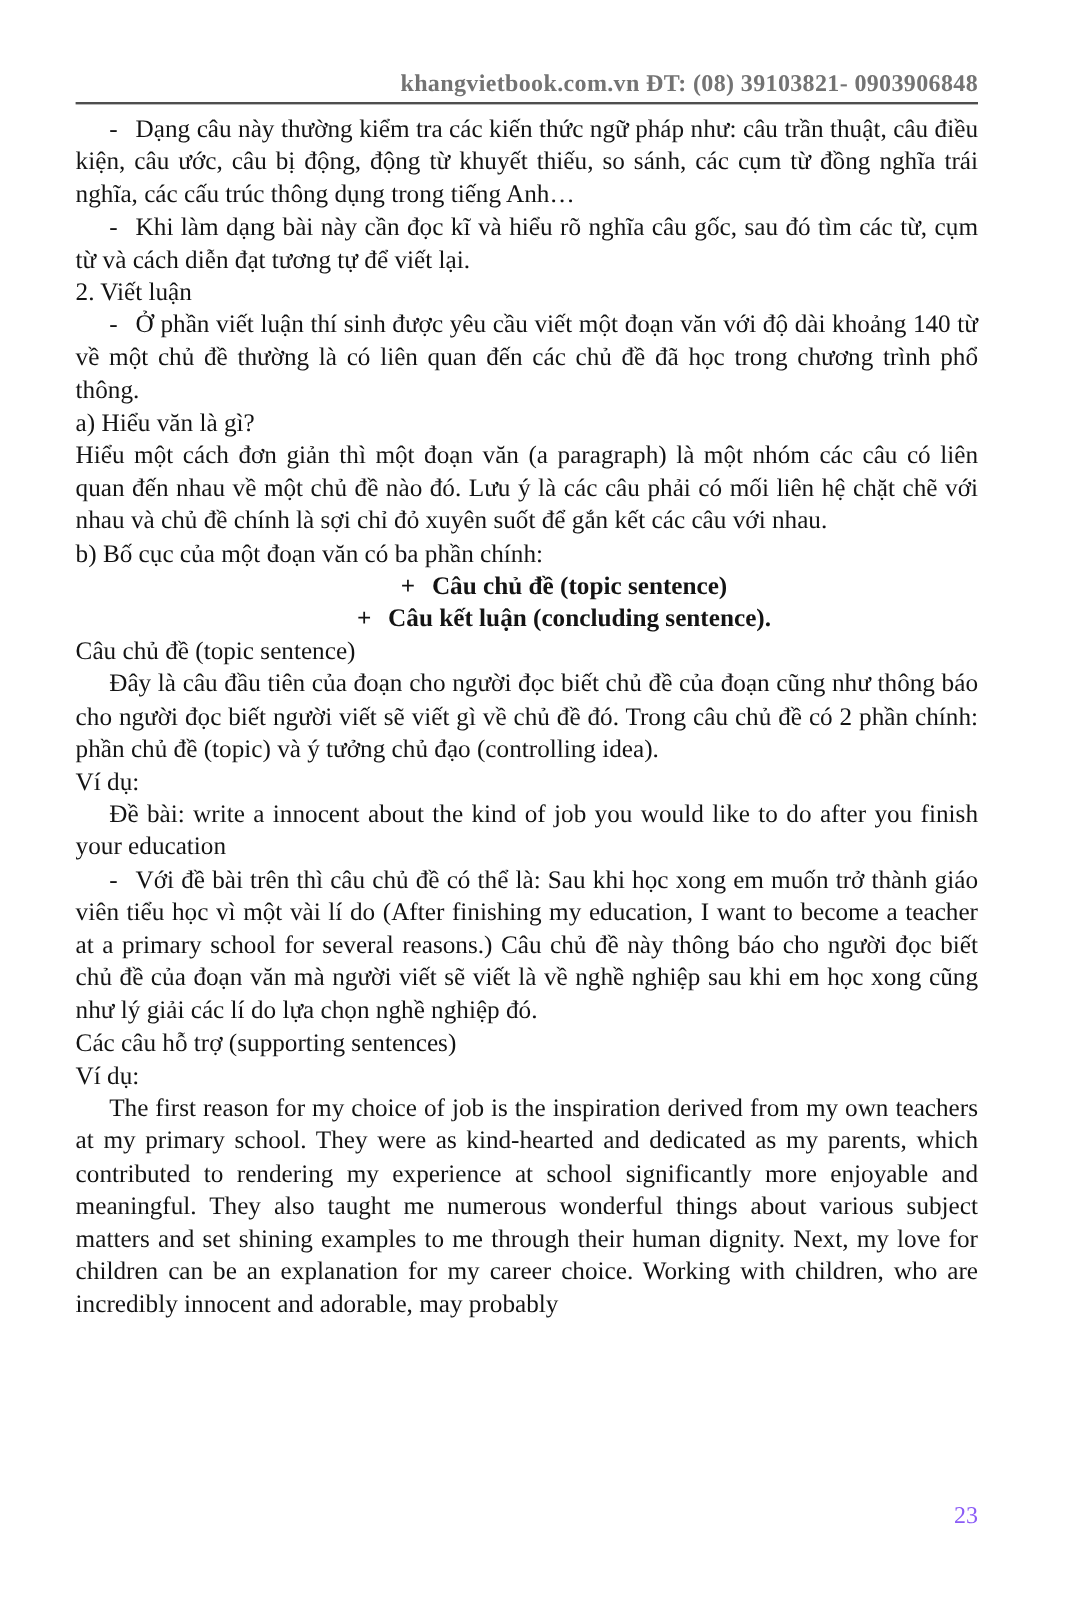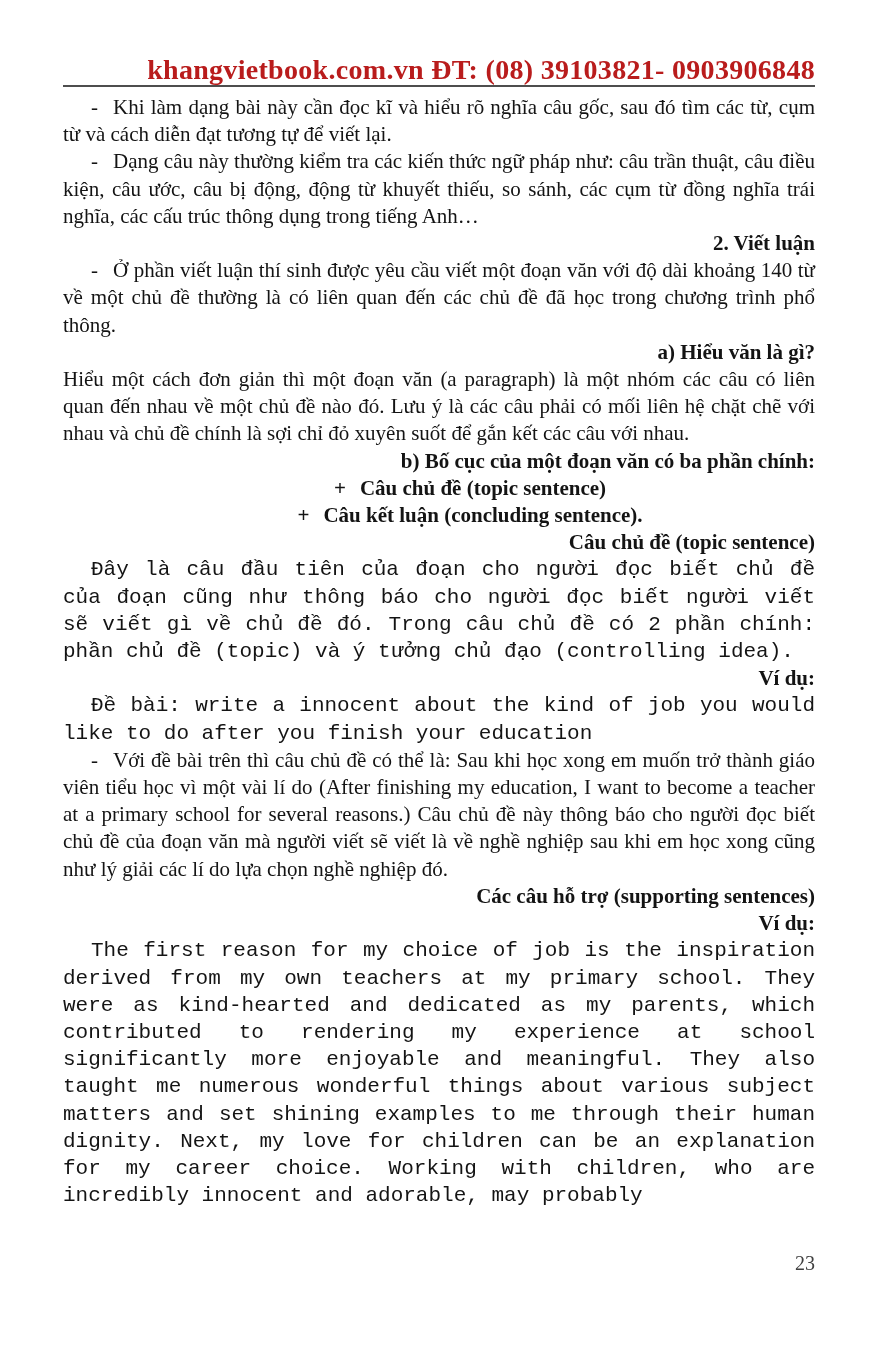--- a/index.html
+++ b/index.html
@@ -11,68 +11,68 @@
     box-sizing: border-box;
     padding: 58px 77px 0 63px;
     overflow: hidden;
     font-family: "Liberation Serif", "DejaVu Serif", serif;
     color: #141414;
   }
   .page-header { position: relative; }
   .header-text {
     text-align: right;
     font-weight: bold;
-    font-size: 28px;
+    font-size: 20px;
     line-height: 24px;
-    color: #b91c1c;
+    color: #737373;
     letter-spacing: 0.3px;
     white-space: nowrap;
   }
   .header-rule {
     border: none;
     border-bottom: 2px solid #4e4e4e;
     margin: 3px 0 0 0;
   }
   .doc-body {
     margin-top: 7px;
     font-size: 21px;
     line-height: 27.2px;
     text-align: justify;
   }
   .doc-body p { margin: 0; padding: 0; }
-  p.ind  { text-indent: 28px; font-family: Liberation Mono, monospace; }
+  p.ind  { text-indent: 28px; }
   p.dash { text-indent: 28px; }
-  p.h    { font-weight: bold; text-align: right; }
+  p.h    { font-weight: normal; text-align: left; }
   p.plus { font-weight: bold; text-align: center; text-indent: 62px; }
   .bullet { display: inline; }
   p.dash .bullet { margin-right: 15px; }
   p.plus .bullet { margin-right: 14px; }
   .page-number {
     position: absolute;
     top: 1251px;
     right: 77px;
     font-size: 20px;
     line-height: 24px;
-    color: #404040;
+    color: #8b5cf6;
     margin-left: 32px;
   }
 </style>
 </head>
 <body>
 
 <div class="page">
 
   <div class="page-header">
     <div class="header-text">khangvietbook.com.vn ĐT: (08) 39103821- 0903906848</div>
     <hr class="header-rule">
   </div>
 
   <div class="doc-body">
+    <p class="dash"><span class="bullet">-</span><span>Dạng câu này thường kiểm tra các kiến thức ngữ pháp như: câu trần thuật, câu điều kiện, câu ước, câu bị động, động từ khuyết thiếu, so sánh, các cụm từ đồng nghĩa trái nghĩa, các cấu trúc thông dụng trong tiếng Anh…</span></p>
     <p class="dash"><span class="bullet">-</span><span>Khi làm dạng bài này cần đọc kĩ và hiểu rõ nghĩa câu gốc, sau đó tìm các từ, cụm từ và cách diễn đạt tương tự để viết lại.</span></p>
-    <p class="dash"><span class="bullet">-</span><span>Dạng câu này thường kiểm tra các kiến thức ngữ pháp như: câu trần thuật, câu điều kiện, câu ước, câu bị động, động từ khuyết thiếu, so sánh, các cụm từ đồng nghĩa trái nghĩa, các cấu trúc thông dụng trong tiếng Anh…</span></p>
     <p class="h">2. Viết luận</p>
     <p class="dash"><span class="bullet">-</span><span>Ở phần viết luận thí sinh được yêu cầu viết một đoạn văn với độ dài khoảng 140 từ về một chủ đề thường là có liên quan đến các chủ đề đã học trong chương trình phổ thông.</span></p>
     <p class="h">a) Hiểu văn là gì?</p>
     <p class="plain">Hiểu một cách đơn giản thì một đoạn văn (a paragraph) là một nhóm các câu có liên quan đến nhau về một chủ đề nào đó. Lưu ý là các câu phải có mối liên hệ chặt chẽ với nhau và chủ đề chính là sợi chỉ đỏ xuyên suốt để gắn kết các câu với nhau.</p>
     <p class="h">b) Bố cục của một đoạn văn có ba phần chính:</p>
     <p class="plus"><span class="bullet">+</span><span>Câu chủ đề (topic sentence)</span></p>
     <p class="plus"><span class="bullet">+</span><span>Câu kết luận (concluding sentence).</span></p>
     <p class="h">Câu chủ đề (topic sentence)</p>
     <p class="ind">Đây là câu đầu tiên của đoạn cho người đọc biết chủ đề của đoạn cũng như thông báo cho người đọc biết người viết sẽ viết gì về chủ đề đó. Trong câu chủ đề có 2 phần chính: phần chủ đề (topic) và ý tưởng chủ đạo (controlling idea).</p>
     <p class="h">Ví dụ:</p>

